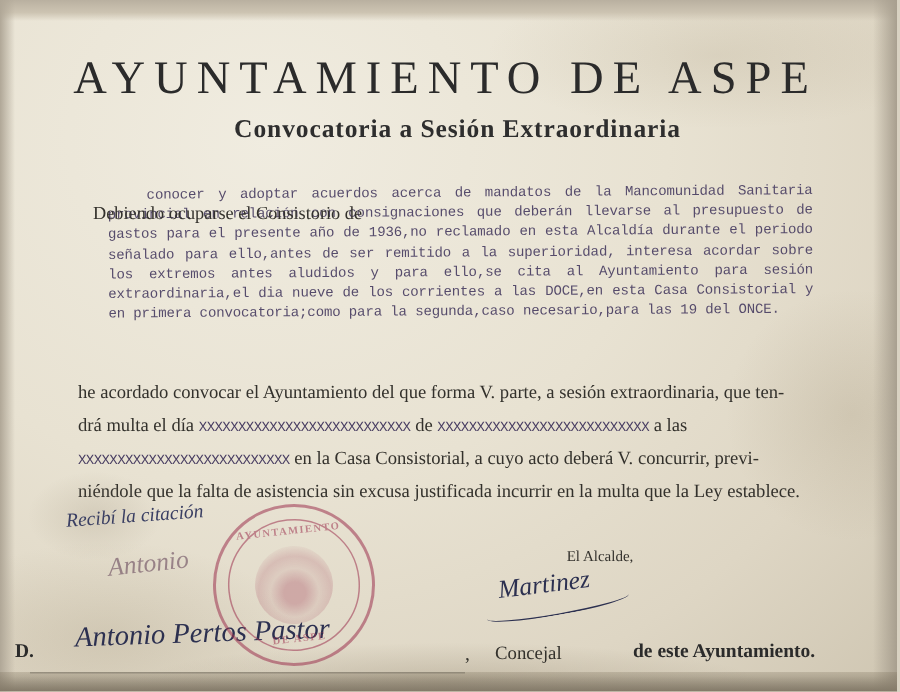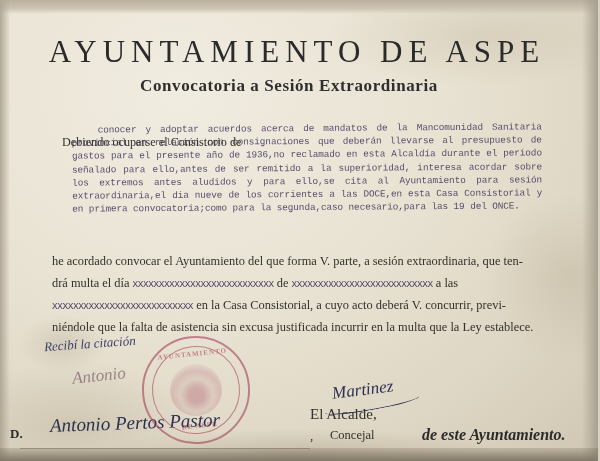--- a/index.html
+++ b/index.html
@@ -38,21 +38,21 @@
 
   .title{
     position:absolute;left:22px;top:20px;width:530px;
     text-align:center;
     font-size:31px;letter-spacing:6px;
     color:#2b2b2b;
     font-family:"Liberation Serif", serif;
     white-space:nowrap;
   }
   .subtitle{
-    position:absolute;left:44px;top:62px;width:470px;
+    position:absolute;left:60px;top:62px;width:470px;
     text-align:center;
     font-size:17px;font-weight:bold;letter-spacing:.6px;
     color:#2e2e2e;
   }
 
   
   .typed{
     position:absolute;left:62px;top:108px;width:470px;
     color:#4a3f63;
     font-family:"Liberation Mono", monospace;
@@ -73,22 +73,22 @@
   .line{position:relative;height:22px;white-space:nowrap;}
   .xs{font-family:"Liberation Mono", monospace;color:#4a3f63;font-size:9.4px;letter-spacing:-.4px;margin-top:32px;}
 
   .place-line{
     position:absolute;left:228px;top:330px;font-size:12.6px;color:#33312c;
   }
   .place-line .hand{
     font-family:"Liberation Serif", serif;font-style:italic;color:#2a2f52;font-size:14px;
   }
   .alcalde{
-    position:absolute;left:300px;top:352px;width:180px;text-align:left;
-    font-size:15px;color:#33312c;margin-top:40px;
+    position:absolute;left:300px;top:352px;width:180px;text-align:center;
+    font-size:10px;color:#33312c;
   }
 
   
   .hand-note{
     position:absolute;left:34px;top:322px;
     font-family:"Liberation Serif", serif;font-style:italic;
     font-size:13px;color:#3a3f63;transform:rotate(-4deg);
   }
   .hand-sign1{
     position:absolute;left:62px;top:352px;
@@ -134,21 +134,21 @@
     position:absolute;left:0;right:0;bottom:12px;text-align:center;
     font-size:7px;letter-spacing:1px;color:#9d3350;font-weight:bold;
   }
 
   
   .footer{
     position:absolute;left:0;top:408px;width:574px;height:30px;
   }
   .footer .dsr{position:absolute;left:0;top:4px;font-size:13px;font-weight:bold;color:#2b2b2b;}
   .footer .concejal{position:absolute;left:320px;top:6px;font-size:12.5px;color:#33312c;text-align:center;}
-  .footer .deeste{position:absolute;left:412px;top:4px;font-size:16px;font-weight:bold;color:#2b2b2b;font-style:italic;}
+  .footer .deeste{position:absolute;left:412px;top:4px;font-size:13px;font-weight:bold;color:#2b2b2b;}
   .footer .comma{position:absolute;left:300px;top:6px;font-size:13px;color:#33312c;}
   .footer .uline{position:absolute;left:10px;top:26px;width:290px;border-bottom:1px solid #6e6a60;opacity:.5;}
 
   .fold{
     position:absolute;left:0;right:0;top:448px;height:13px;
     background:linear-gradient(180deg, rgba(120,108,86,.25), rgba(90,80,62,.55));
   }
   .smudge1{
     position:absolute;left:8px;top:300px;width:90px;height:60px;border-radius:50%;
     background:radial-gradient(ellipse,rgba(120,105,80,.16),rgba(0,0,0,0) 70%);

